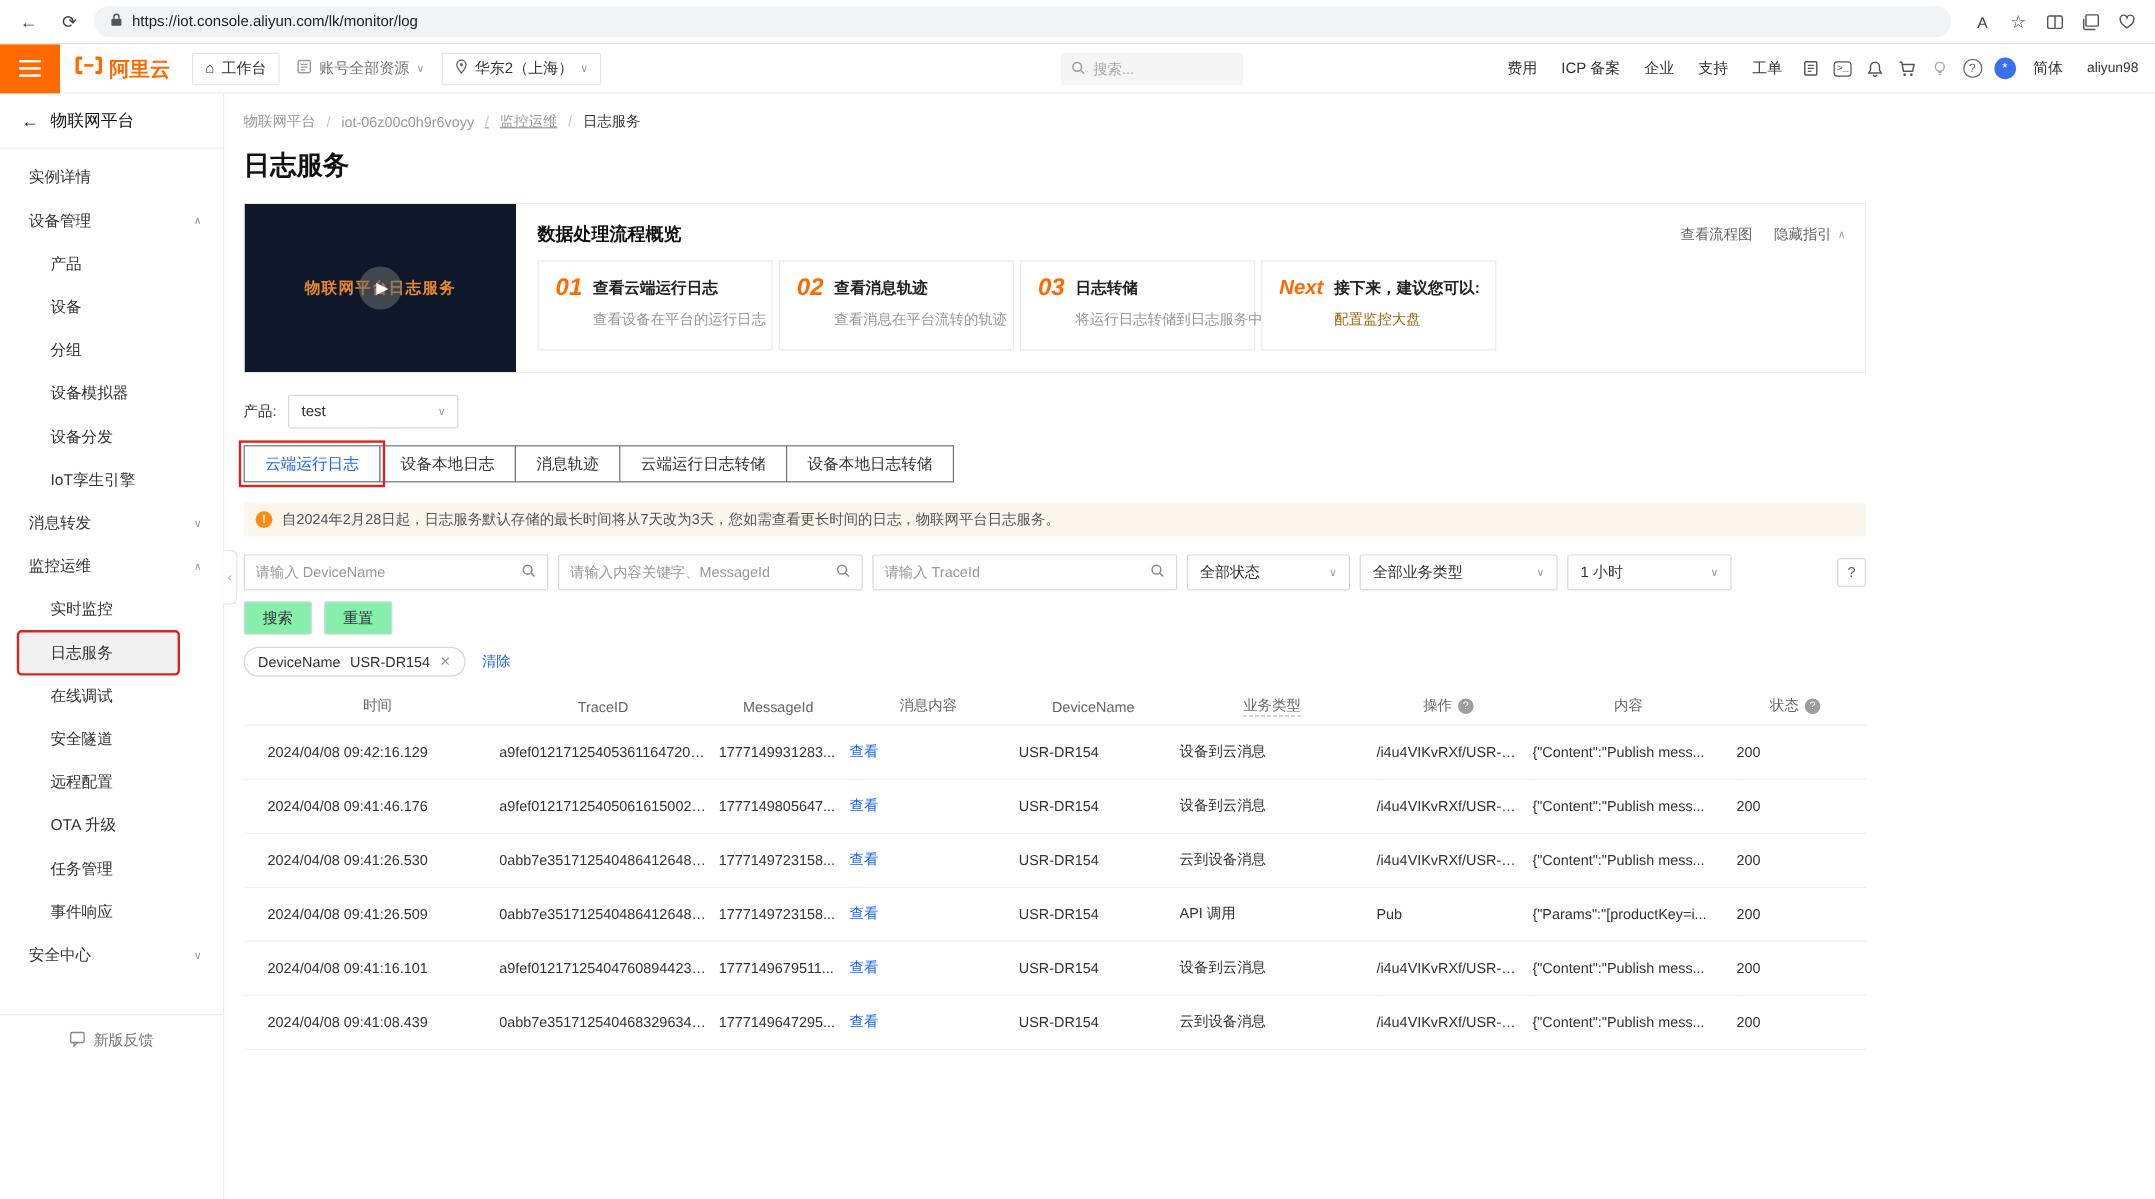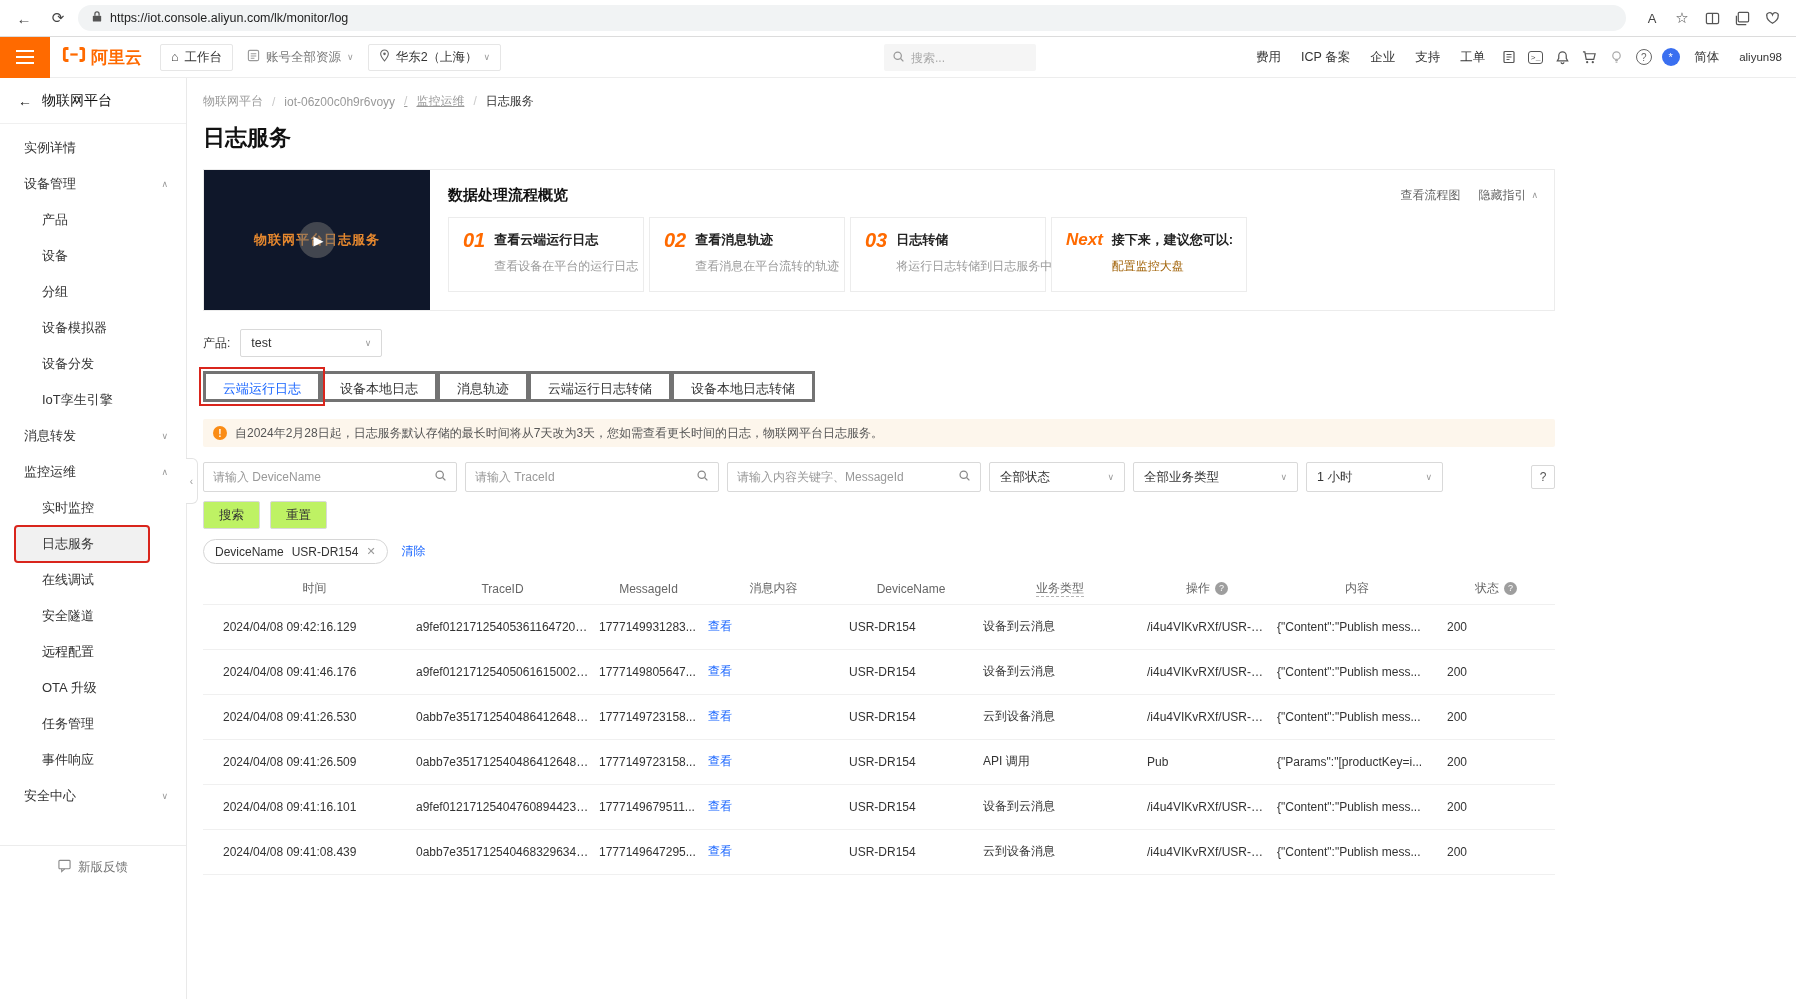--- a/index.html
+++ b/index.html
@@ -75,37 +75,37 @@
 .step-title { font-size:13px; font-weight:bold; color:#222; white-space:nowrap; }
 .step-desc { margin-top:9px; color:#999; font-size:12px; white-space:nowrap; }
 .step-link { margin-top:9px; display:inline-block; color:#a16207; cursor:pointer; }
 
 
 .product-row { margin-top:18px; display:flex; align-items:center; gap:10px; }
 .select { height:28px; border:1px solid #d9d9d9; border-radius:2px; display:flex; align-items:center; padding:0 10px; background:#fff; cursor:pointer; font-size:12.5px; color:#333; }
 .select .caret { margin-left:auto; }
 .w153 { width:142px; } .w140 { width:136px; } .w165 { width:165px; } .w137 { width:137px; }
 .tabs-row { margin-top:14px; display:flex; }
-.tab { border:3px solid #737373; height:31px; line-height:29px; padding:0 17px; margin-left:-1px; font-size:13px; background:#fff; color:#333; cursor:pointer; white-space:nowrap; }
+.tab { border:1px solid #737373; height:31px; line-height:29px; padding:0 17px; margin-left:-1px; font-size:13px; background:#fff; color:#333; cursor:pointer; white-space:nowrap; }
 .tab:first-child { margin-left:0; }
 .tab.active { color:#1a66ff; position:relative; z-index:2; outline:2px solid #d9251c; outline-offset:2px; }
 
 
 .notice { margin-top:17px; width:1352px; height:28px; background:#fdf6ec; border-radius:2px; display:flex; align-items:center; gap:8px; padding:0 10px; color:#555; }
 .warn-icon { width:14px; height:14px; border-radius:50%; background:#fa8c16; color:#fff; font-size:10px; font-weight:bold; display:flex; align-items:center; justify-content:center; flex:0 0 auto; }
 
 
 .filter-row { margin-top:15px; width:1352px; display:flex; align-items:center; gap:8px; }
 .f-input { width:254px; height:30px; border:1px solid #d9d9d9; border-radius:2px; display:flex; align-items:center; padding:0 9px; background:#fff; }
 .f-input input { flex:1; border:none; outline:none; font-size:12px; color:#333; font-family:inherit; min-width:0; }
 .f-input input::placeholder { color:#999; }
 .f-select { height:30px; }
 .help-btn { margin-left:auto; width:24px; height:24px; border:1px solid #d9d9d9; border-radius:2px; display:flex; align-items:center; justify-content:center; color:#555; cursor:pointer; background:#fff; }
 .btn-row { margin-top:9px; display:flex; gap:10px; }
-.btn { height:28px; padding:0 15px; border:1px solid #d9d9d9; border-radius:2px; background:#bef264; font-size:12.5px; color:#333; cursor:pointer; font-family:inherit; }
+.btn { height:28px; padding:0 15px; border:1px solid #d9d9d9; border-radius:2px; background:#86efac; font-size:12.5px; color:#333; cursor:pointer; font-family:inherit; }
 .tag-row { margin-top:10px; display:flex; align-items:center; gap:14px; }
 .tag { border:1px solid #d6d6d6; border-radius:13px; height:25px; display:flex; align-items:center; gap:8px; padding:0 11px; color:#333; }
 .tag .x { color:#999; font-size:11px; cursor:pointer; }
 .clear-link { color:#1a66ff; cursor:pointer; }
 
 
 .log-table { margin-top:10px; width:1352px; border-collapse:collapse; table-layout:fixed; }
 .log-table th { text-align:center; color:#666; font-weight:normal; font-size:12px; height:30px; padding:0 10px 0 0; white-space:nowrap; }
 .log-table td { height:45px; border-top:1px solid #f0f0f0; font-size:12px; color:#333; overflow:hidden; white-space:nowrap; text-overflow:ellipsis; padding:0 10px 0 0; }
 .log-table tbody tr:last-child td { border-bottom:1px solid #f0f0f0; }
@@ -401,28 +401,28 @@
 
         <div class="filter-row">
           <div class="f-input">
             <input placeholder="请输入 DeviceName" style="">
             <span><svg width="13" height="13" viewBox="0 0 16 16">
                   <circle cx="7" cy="7" r="4.5" fill="none" stroke="#888" stroke-width="1.5"></circle>
                   <line x1="10.5" y1="10.5" x2="14" y2="14" stroke="#888" stroke-width="1.5"></line>
                 </svg></span>
           </div>
           <div class="f-input">
-            <input placeholder="请输入 TraceId" style="">
+            <input placeholder="请输入内容关键字、MessageId" style="">
             <span><svg width="13" height="13" viewBox="0 0 16 16">
                   <circle cx="7" cy="7" r="4.5" fill="none" stroke="#888" stroke-width="1.5"></circle>
                   <line x1="10.5" y1="10.5" x2="14" y2="14" stroke="#888" stroke-width="1.5"></line>
                 </svg></span>
           </div>
           <div class="f-input">
-            <input placeholder="请输入内容关键字、MessageId" style="">
+            <input placeholder="请输入 TraceId" style="">
             <span><svg width="13" height="13" viewBox="0 0 16 16">
                   <circle cx="7" cy="7" r="4.5" fill="none" stroke="#888" stroke-width="1.5"></circle>
                   <line x1="10.5" y1="10.5" x2="14" y2="14" stroke="#888" stroke-width="1.5"></line>
                 </svg></span>
           </div>
           <div class="select f-select w140">
             <span>全部状态</span>
             <span class="caret">∨</span>
           </div>
           <div class="select f-select w165">

